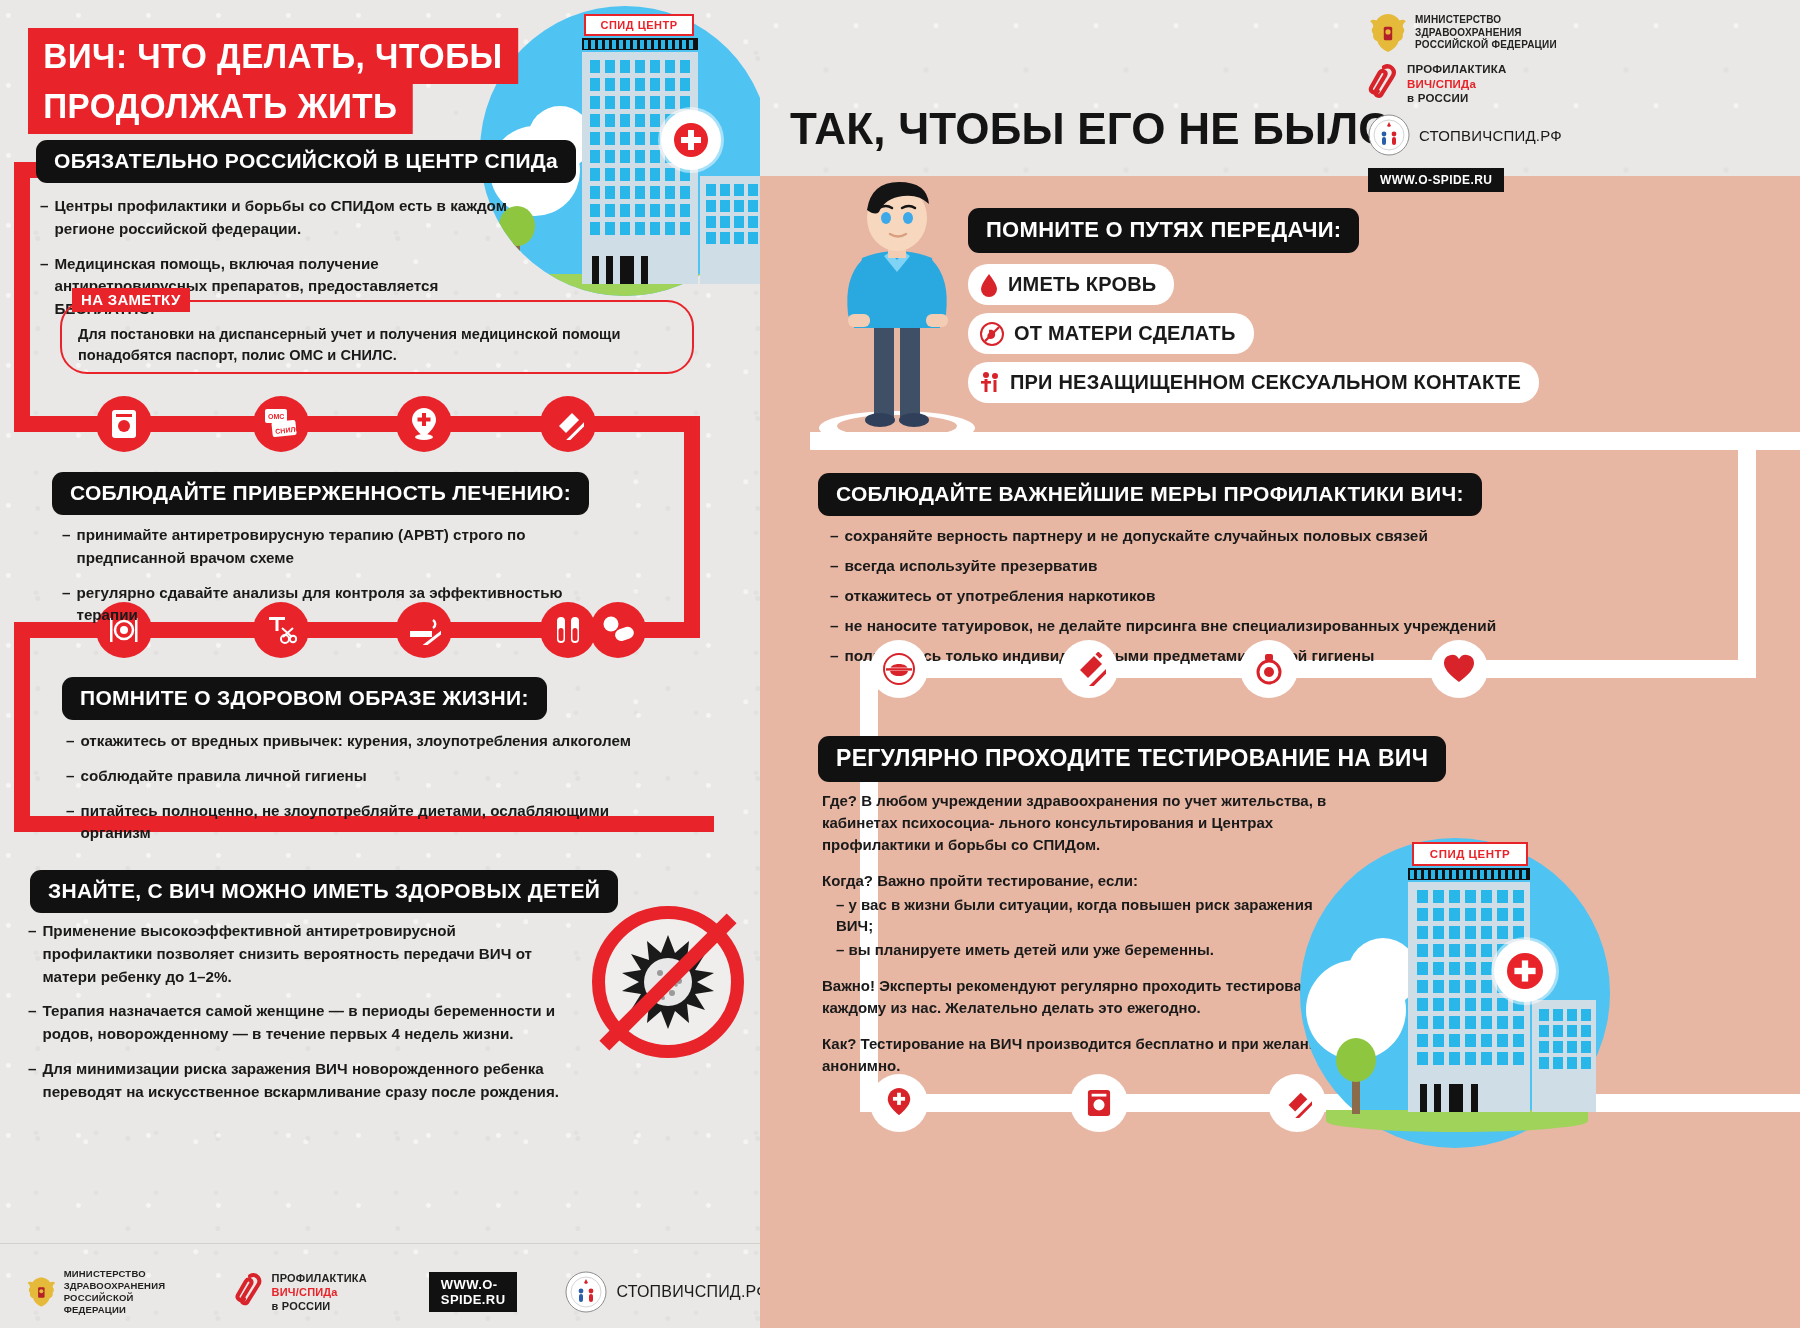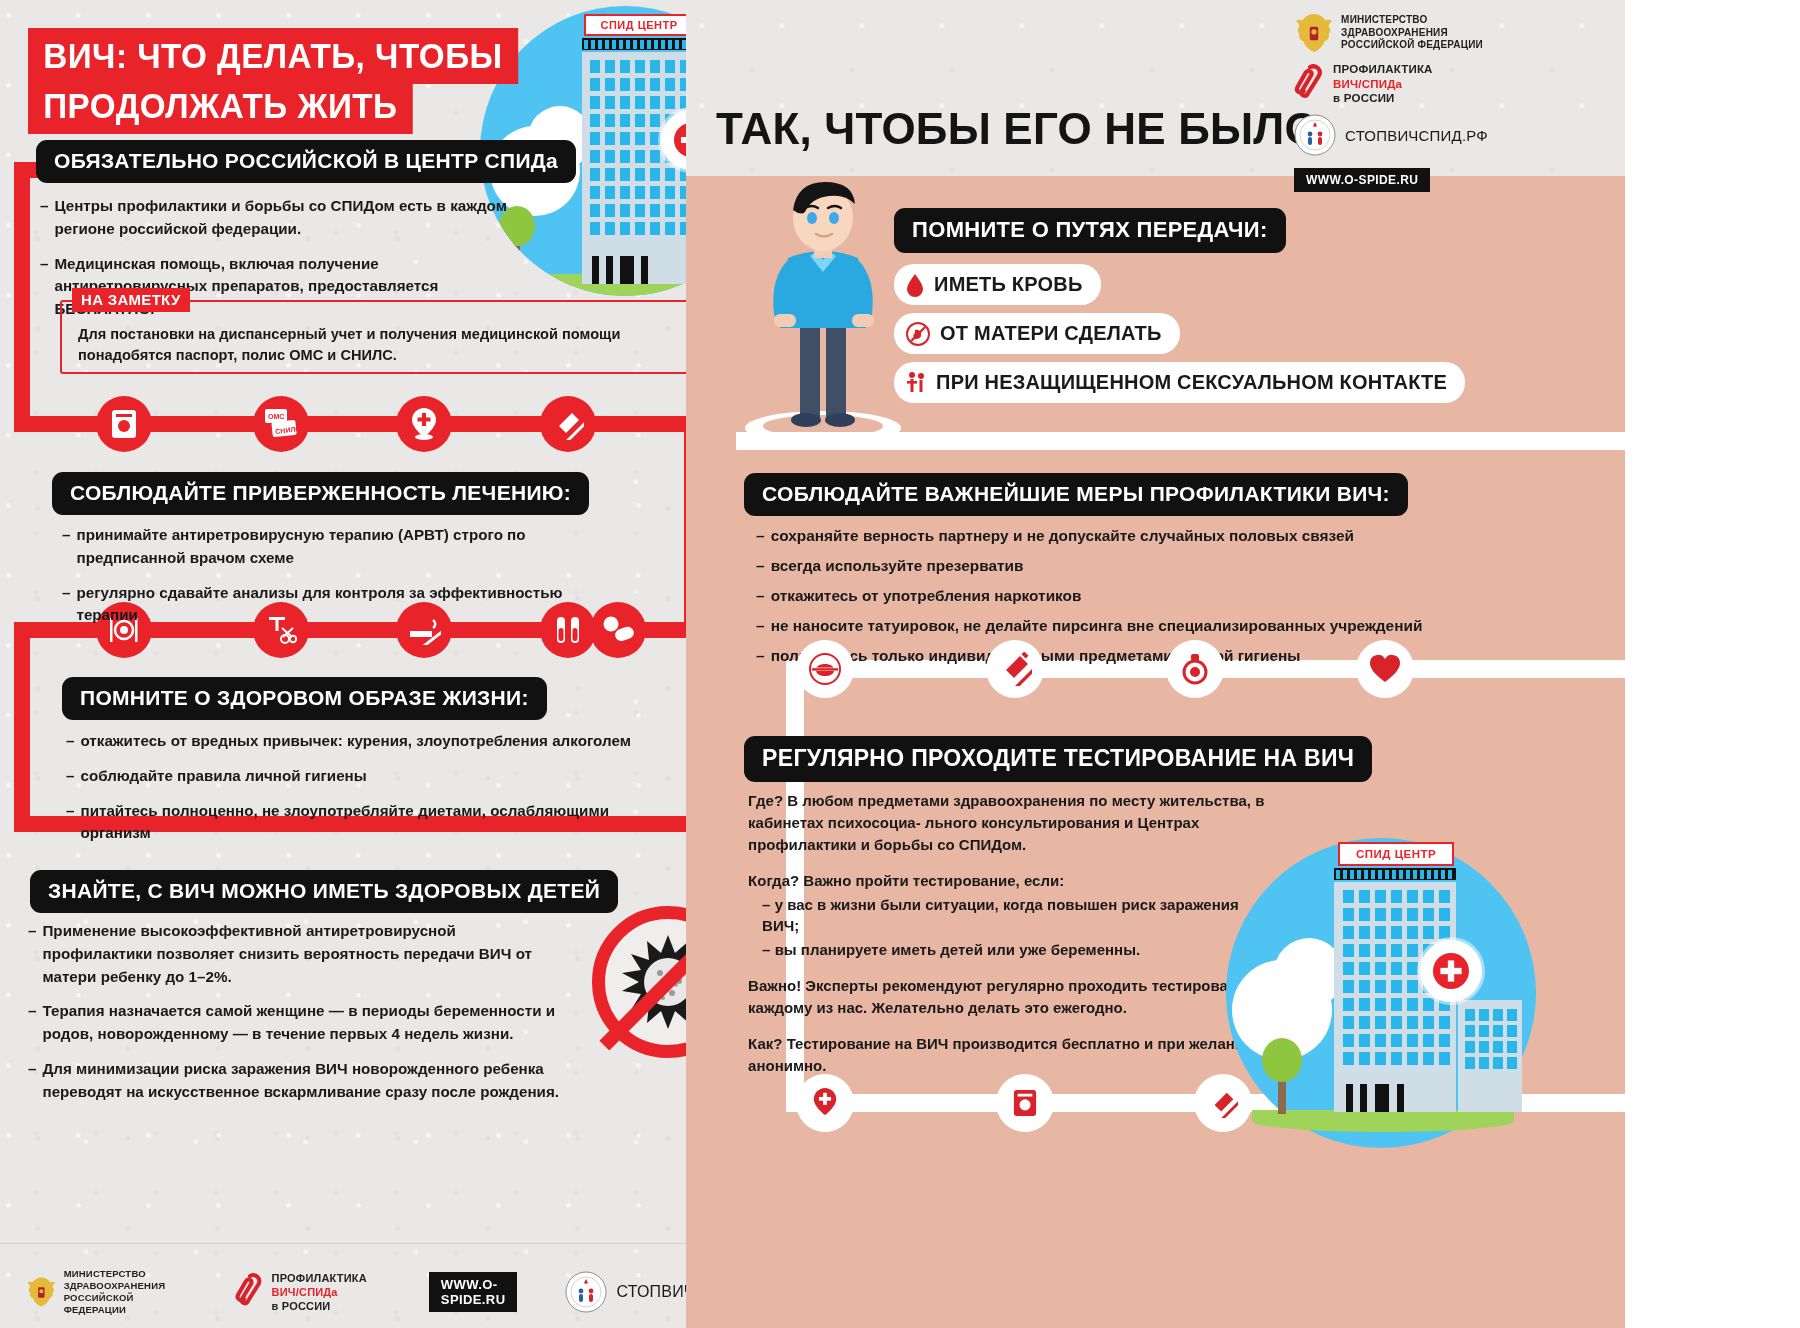--- a/index.html
+++ b/index.html
@@ -3,21 +3,21 @@
 <meta charset="utf-8">
 <style>
   * { box-sizing: border-box; margin: 0; padding: 0; }
   html, body {
     width: 1800px; height: 1328px;
     font-family: "Liberation Sans", "DejaVu Sans", sans-serif;
     overflow: hidden;
   }
   .poster {
     position: relative;
-    width: 1625px; height: 1328px;
+    width: 1800px; height: 1328px;
     display: flex;
   }
 
   
   .panel-left {
     position: relative;
     width: 760px; height: 1328px;
     background: #e9e8e6;
     background-image:
       radial-gradient(circle at 12% 22%, rgba(255,255,255,.55) 0 2px, transparent 3px),
@@ -455,21 +455,21 @@
     <div class="body-list" style="left:40px; top:195px; width:470px;">
       <div class="li">
           <span class="dash">–</span>
           <span>Центры профилактики и борьбы со СПИДом есть в каждом регионе российской федерации.</span>
         </div>
       <div class="li">
           <span class="dash">–</span>
           <span>Медицинская помощь, включая получение антиретровирусных препаратов, предоставляется БЕСПЛАТНО.</span>
         </div>
     </div>
-    <div class="note-box" style="left:60px; top:300px; width:634px; height:74px;">
+    <div class="note-box" style="left:60px; top:300px; width:634px; height:74px;border-radius:27px;">
       <div class="note-tag">НА ЗАМЕТКУ</div>
       <div class="note-text">Для постановки на диспансерный учет и получения медицинской помощи понадобятся паспорт, полис ОМС и СНИЛС.</div>
     </div>
 
     <div class="pill" style="left:52px; top:472px;">СОБЛЮДАЙТЕ ПРИВЕРЖЕННОСТЬ ЛЕЧЕНИЮ:</div>
     <div class="body-list" style="left:62px; top:524px; width:560px;">
       <div class="li">
           <span class="dash">–</span>
           <span>принимайте антиретровирусную терапию (АРВТ) строго по предписанной врачом схеме</span>
         </div>
@@ -730,21 +730,21 @@
         </svg>
     </div>
     <div class="icon-node-w" style="left:670px; top:640px;">
       <svg width="32" height="30" viewBox="0 0 32 30">
           <path d="M16 28C5 20 1 14 1 9a8 8 0 0115-4 8 8 0 0115 4c0 5-4 11-15 19z" fill="#d8232a"></path>
         </svg>
     </div>
 
     <div class="pill" style="left:58px; top:736px; font-size:23px;">РЕГУЛЯРНО ПРОХОДИТЕ ТЕСТИРОВАНИЕ НА ВИЧ</div>
     <div class="para" style="left:62px; top:790px; width:520px;">
-      <p>Где? В любом предметами здравоохранения по месту жительства, в кабинетах психосоциа- льного консультирования и Центрах профилактики и борьбы со СПИДом.</p>
+      <p>Где? В любом учреждении здравоохранения по учет жительства, в кабинетах психосоциа- льного консультирования и Центрах профилактики и борьбы со СПИДом.</p>
       <p style="margin-bottom:2px;">Когда? Важно пройти тестирование, если:</p>
       <p class="sub" style="margin-bottom:2px;">
         <span>– </span><span>у вас в жизни были ситуации, когда повышен риск заражения ВИЧ;</span>
       </p>
       <p class="sub">
         <span>– </span><span>вы планируете иметь детей или уже беременны.</span>
       </p>
       <p>Важно! Эксперты рекомендуют регулярно проходить тестирование каждому из нас. Желательно делать это ежегодно.</p>
       <p>Как? Тестирование на ВИЧ производится бесплатно и при желании анонимно.</p>
     </div>

